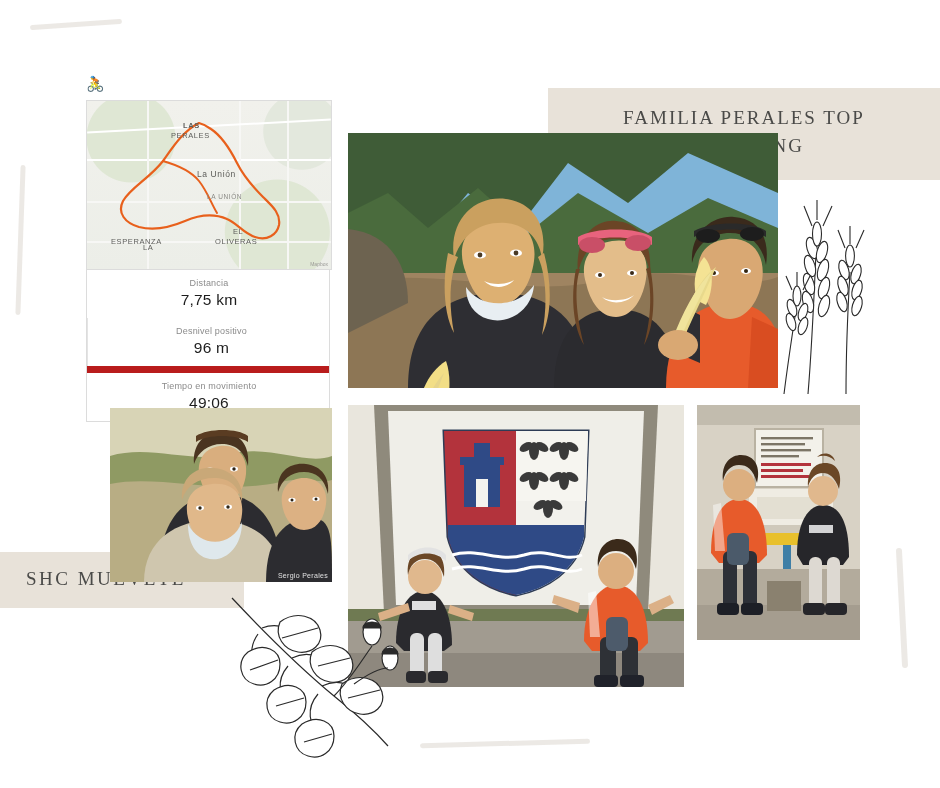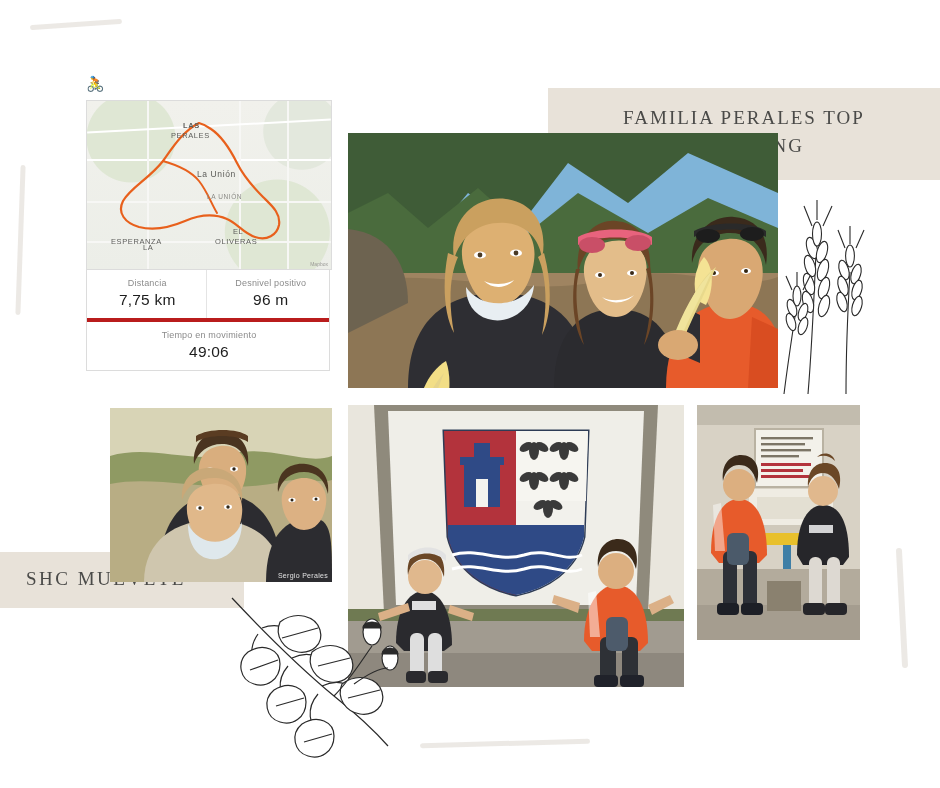--- a/index.html
+++ b/index.html
@@ -129,22 +129,22 @@
   }
 
   
   .stats {
     width: 244px;
     border: 1px solid #dcdcdc;
     border-top: none;
     box-sizing: border-box;
     background: #fff;
   }
-  .stat-row { display: flex; }
-  .stat-row + .stat-row .stat-cell { border-top: 4px solid #b91c1c; }
+  .stat-row { display: flex; flex-direction: column; }
+  .stat-row + .stat-row .stat-cell { border-top: 7px solid #b91c1c; }
   .stat-cell {
     flex: 1;
     padding: 8px 10px 9px 12px;
     box-sizing: border-box;
   }
   .stat-cell + .stat-cell { border-left: 1px solid #e4e4e4; padding-left: 16px; }
   .stat-label {
     font-size: 9px;
     color: #8b8b8b;
     display: block;

